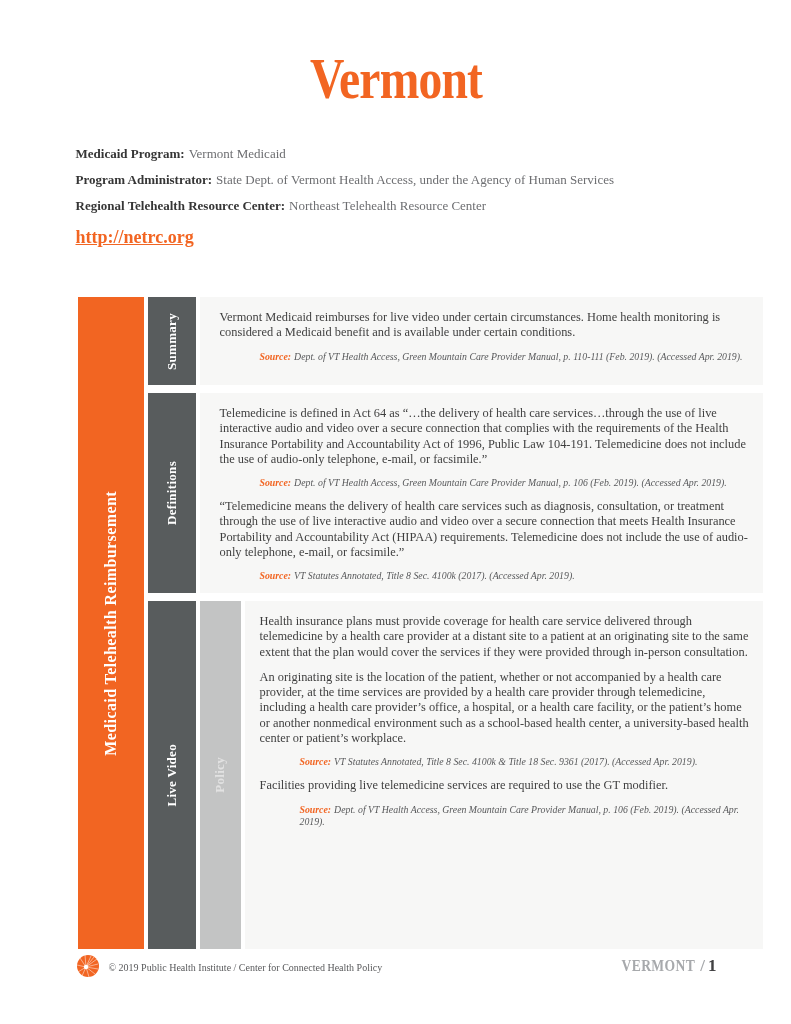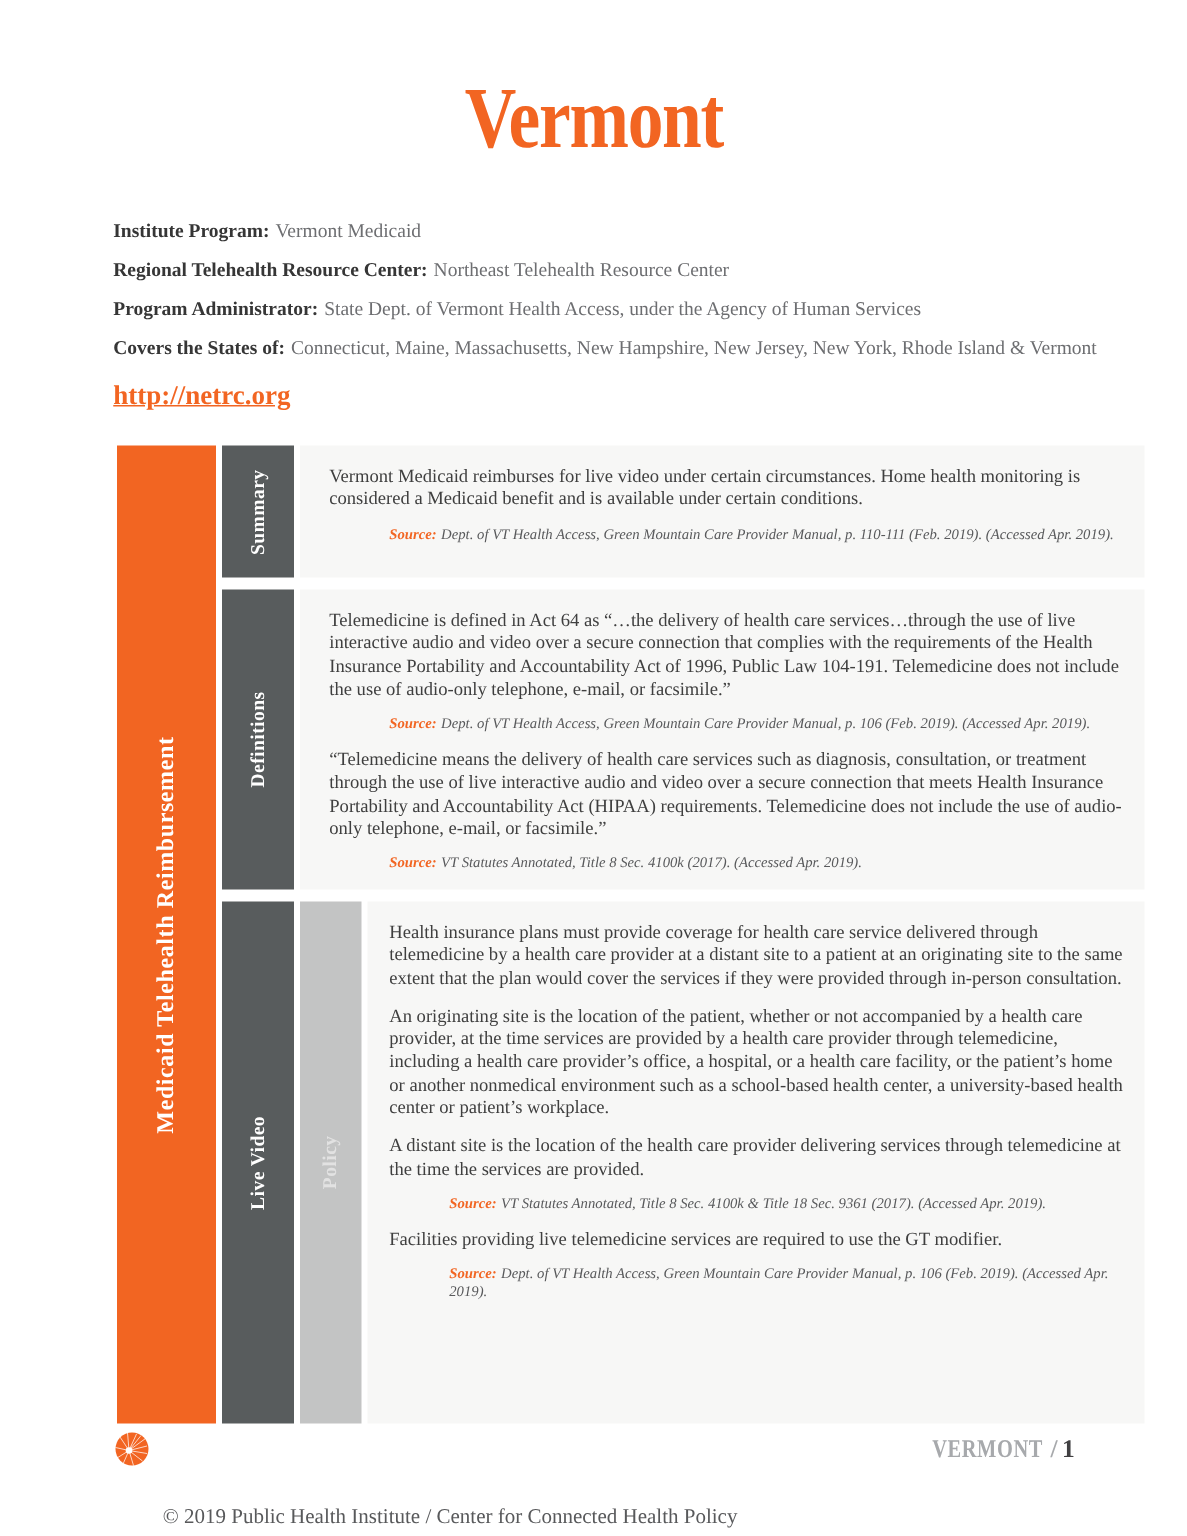--- a/index.html
+++ b/index.html
@@ -58,21 +58,21 @@
     flex:1; background:#F7F7F6; padding:13px 16px 10px 20px; overflow:hidden;
   }
   .row-livevideo .content { padding-left:15px; }
   .para { font-size:12.4px; line-height:15.3px; color:#3f3f3f; margin-bottom:10px; }
   .source { margin:0 0 10px 40px; font-size:9.8px; line-height:12px; font-style:italic; color:#58595b; }
   .source .src-lbl { color:#F26522; font-weight:bold; margin-right:3px; }
 
   
   .footer-logo { position:absolute; left:47px; top:950px; width:24px; height:24px; }
   .footer-copy {
-    position:absolute; left:80px; top:1000px; font-size:14px; color:#58595b;
+    position:absolute; left:80px; top:958px; font-size:10px; color:#58595b;
   }
   .footer-right {
     position:absolute; right:46px; top:952px; font-size:17px; white-space:nowrap;
   }
   .footer-state {
     display:inline-block; color:#a7a9ac; font-weight:bold; letter-spacing:0.5px;
     transform:scaleX(0.8); transform-origin:right center;
   }
   .footer-sep { color:#a7a9ac; font-weight:bold; margin:0 3px 0 5px; }
   .footer-page { color:#414042; font-weight:bold; }
@@ -81,30 +81,27 @@
 <body>
 
 <div class="page">
 
   <div class="doc-title-wrap">
     <span class="doc-title">Vermont</span>
   </div>
 
   <div class="header-block">
     <div class="field">
-      <span class="lbl">Institute Program:</span><span class="val">Vermont Medicaid</span>
-    </div>
-    <div class="field">
-      <span class="lbl">Regional Telehealth Resource Center:</span><span class="val">Northeast Telehealth Resource Center</span>
+      <span class="lbl">Medicaid Program:</span><span class="val">Vermont Medicaid</span>
     </div>
     <div class="field">
       <span class="lbl">Program Administrator:</span><span class="val">State Dept. of Vermont Health Access, under the Agency of Human Services</span>
     </div>
     <div class="field">
-      <span class="lbl">Covers the States of:</span><span class="val">Connecticut, Maine, Massachusetts, New Hampshire, New Jersey, New York, Rhode Island &amp; Vermont</span>
+      <span class="lbl">Regional Telehealth Resource Center:</span><span class="val">Northeast Telehealth Resource Center</span>
     </div>
     <a class="site-link" href="#">http://netrc.org</a>
   </div>
 
   <div class="bar-orange">
     <span class="vtext">Medicaid Telehealth Reimbursement</span>
   </div>
 
   <div class="row row-summary">
     <div class="seclabel">
@@ -131,21 +128,20 @@
   <div class="row row-livevideo">
     <div class="seclabel">
       <span class="vtext">Live Video</span>
     </div>
     <div class="subseclabel">
       <span class="vtext">Policy</span>
     </div>
     <div class="content">
       <p class="para">Health insurance plans must provide coverage for health care service delivered through telemedicine by a health care provider at a distant site to a patient at an originating site to the same extent that the plan would cover the services if they were provided through in-person consultation.</p>
       <p class="para">An originating site is the location of the patient, whether or not accompanied by a health care provider, at the time services are provided by a health care provider through telemedicine, including a health care provider’s office, a hospital, or a health care facility, or the patient’s home or another nonmedical environment such as a school-based health center, a university-based health center or patient’s workplace.</p>
-      <p class="para">A distant site is the location of the health care provider delivering services through telemedicine at the time the services are provided.</p>
       <p class="source"><span class="src-lbl">Source:</span><span>VT Statutes Annotated, Title 8 Sec. 4100k &amp; Title 18 Sec. 9361 (2017). (Accessed Apr. 2019).</span></p>
       <p class="para">Facilities providing live telemedicine services are required to use the GT modifier.</p>
       <p class="source"><span class="src-lbl">Source:</span><span>Dept. of VT Health Access, Green Mountain Care Provider Manual, p. 106 (Feb. 2019). (Accessed Apr. 2019).</span></p>
     </div>
   </div>
 
   <svg class="footer-logo" viewBox="0 0 24 24">
     <circle cx="12" cy="12" r="11" fill="#F26522"></circle>
     <g stroke="#ffffff" stroke-width="0.55" opacity="0.9">
       <line x1="10" y1="13" x2="21" y2="5"></line>

